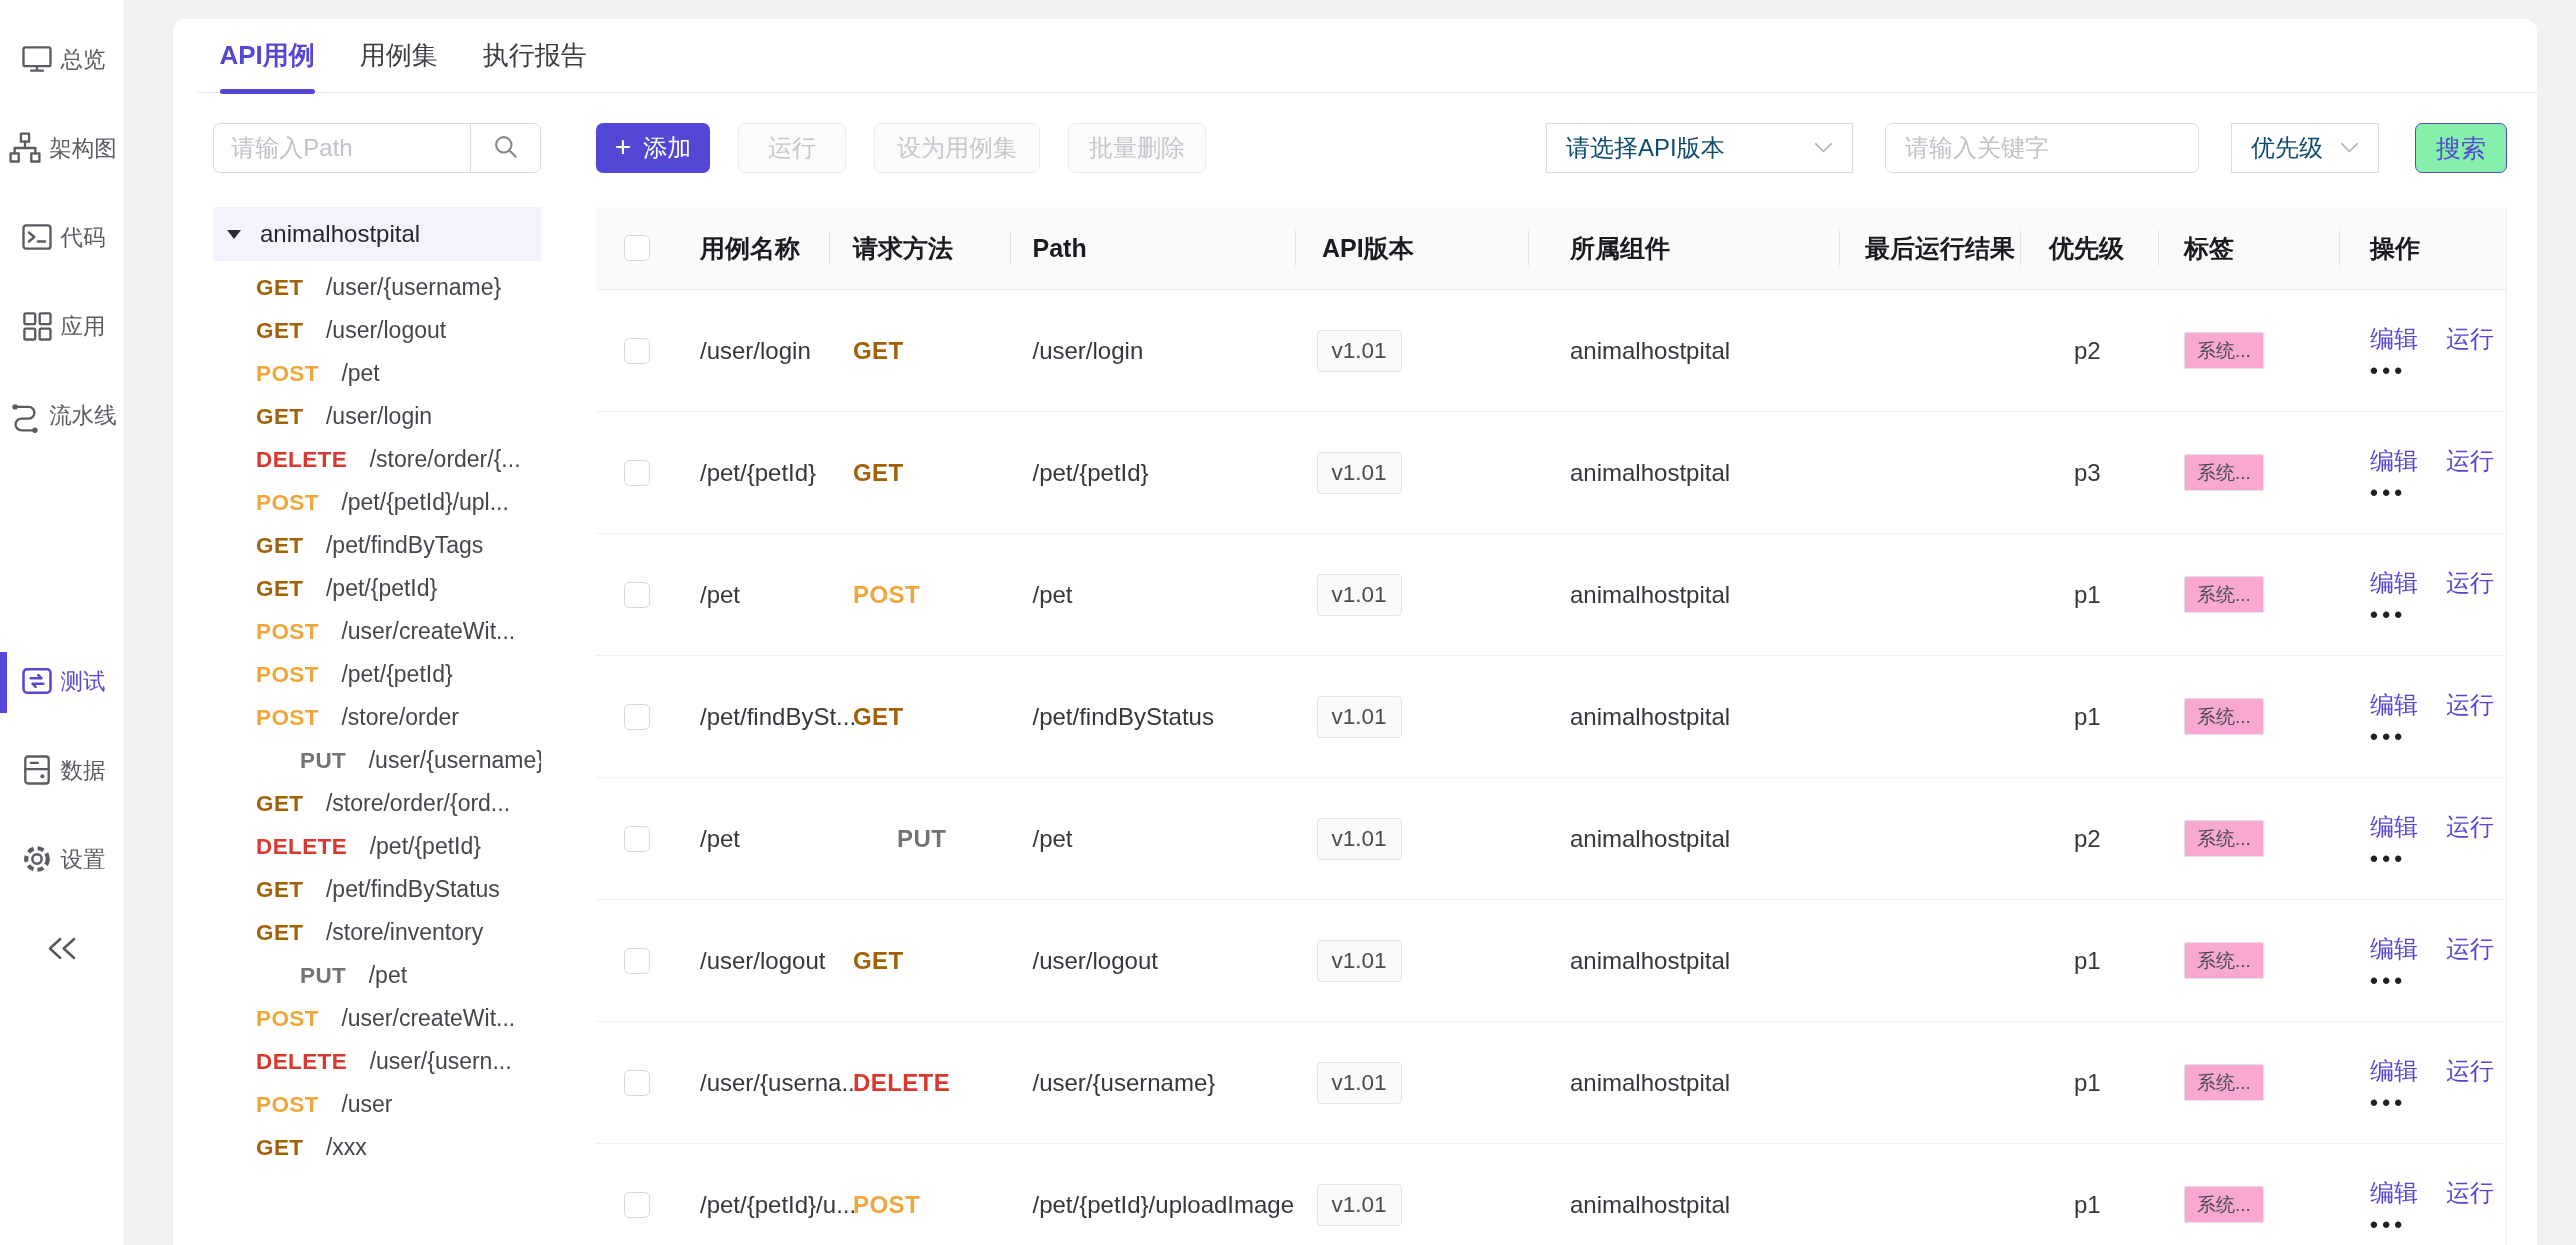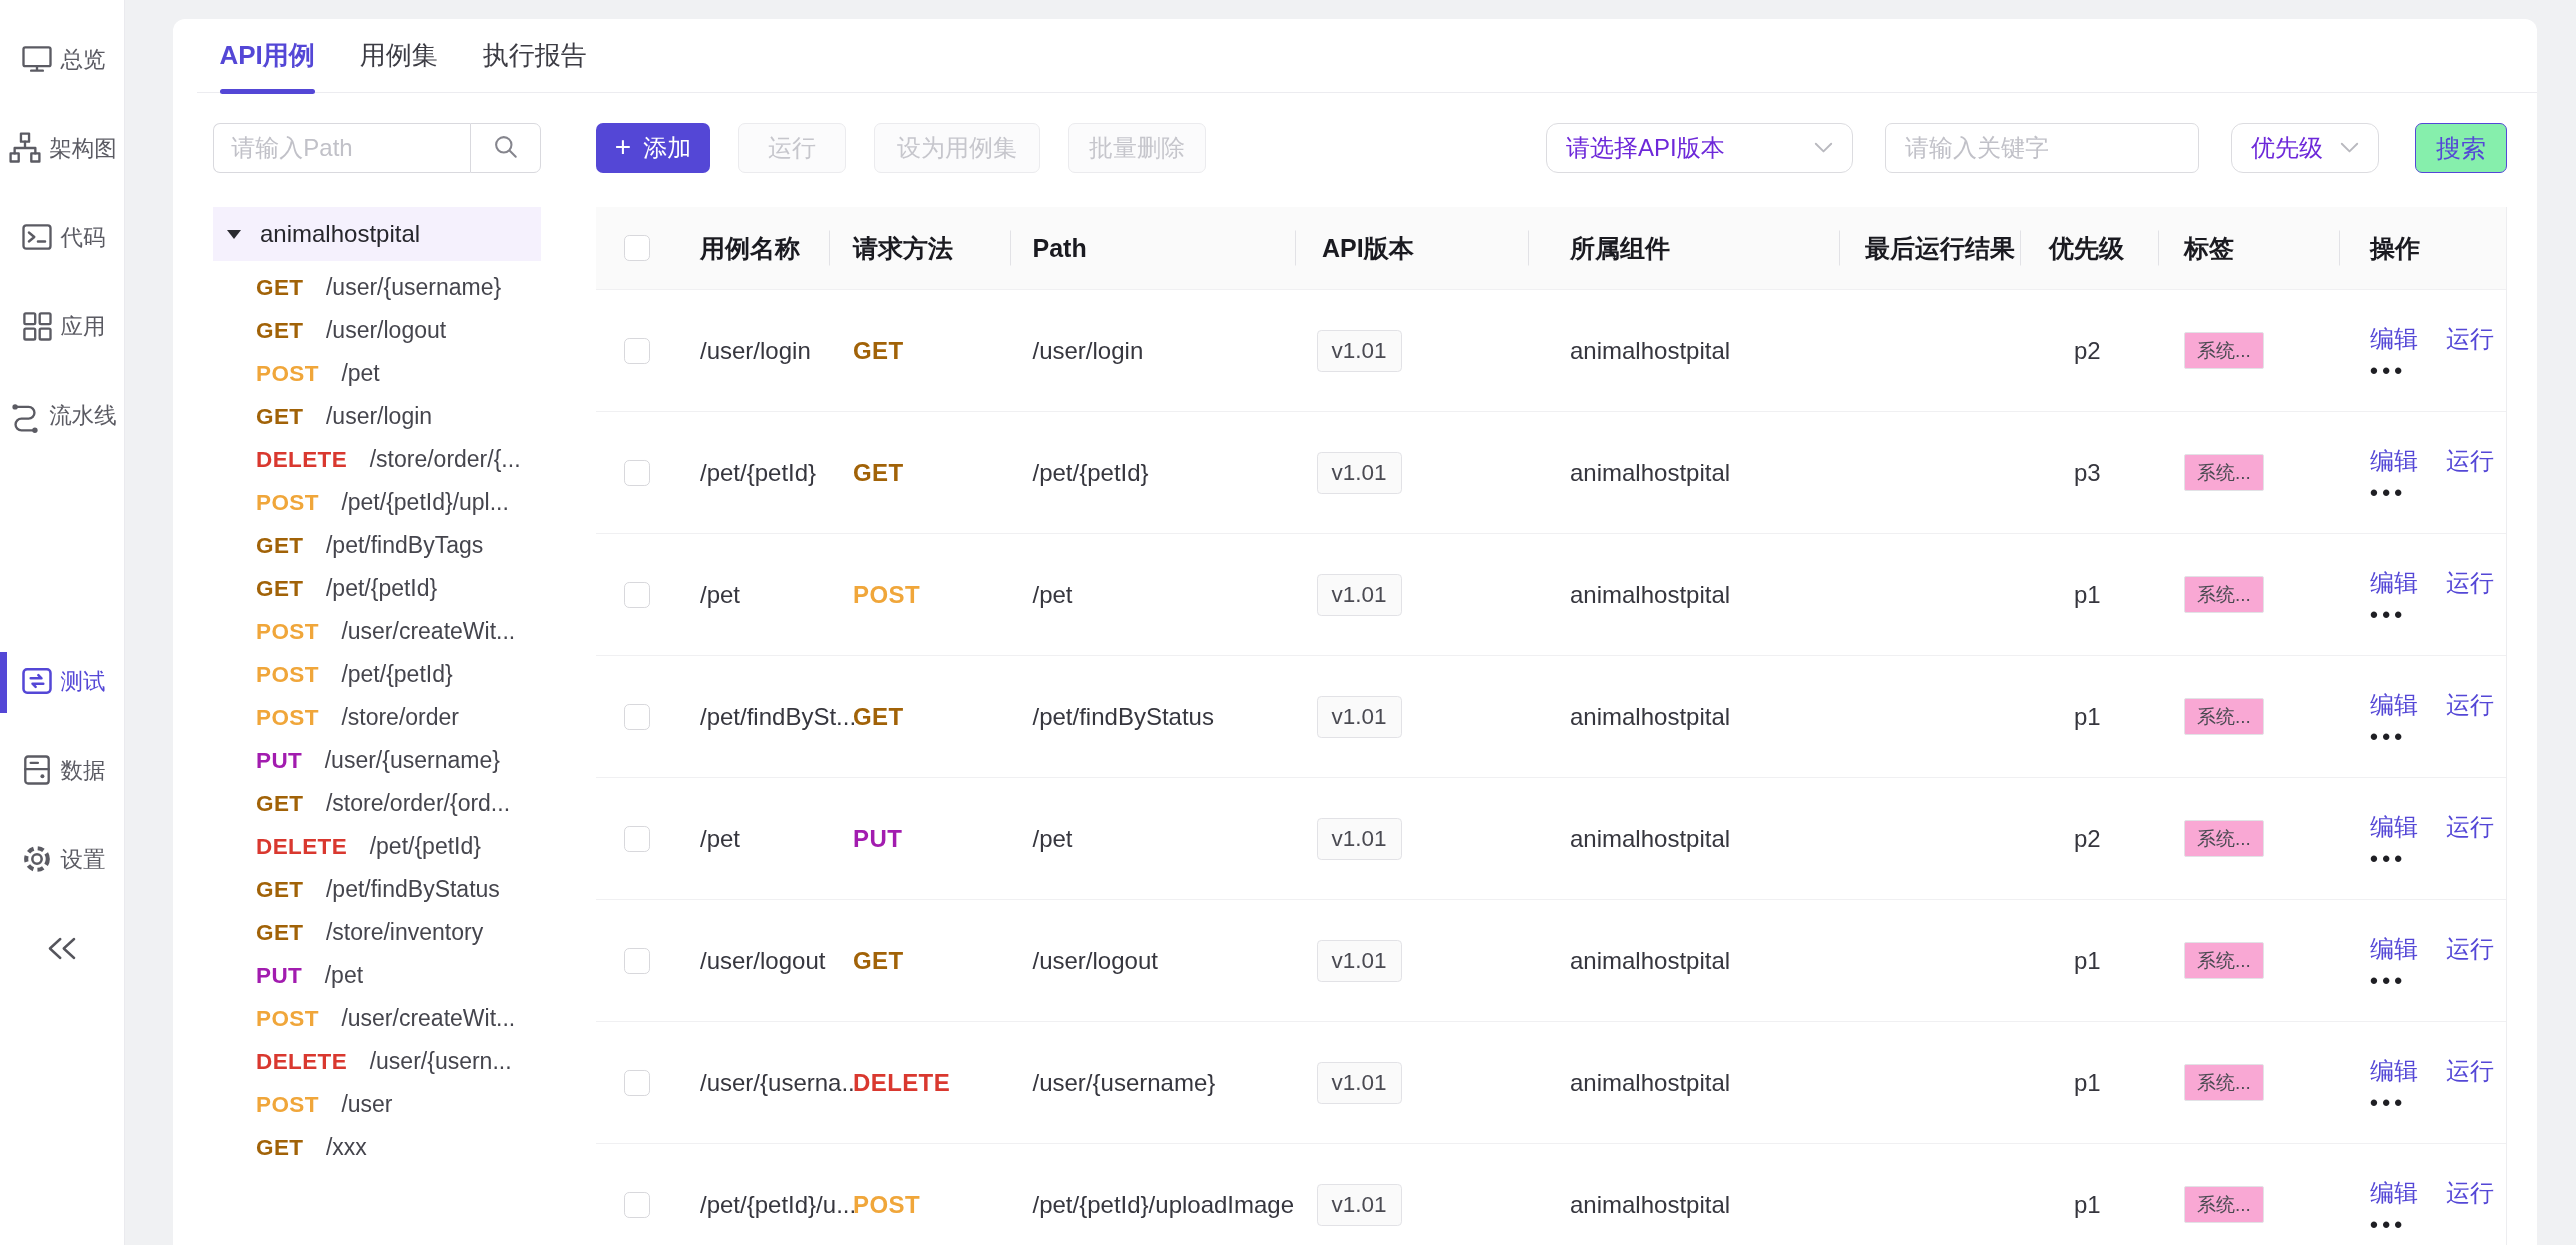--- a/index.html
+++ b/index.html
@@ -36,31 +36,31 @@
   .search-btn svg{width:29px;height:29px;}
   .tree-root{margin-top:34px;height:54px;background:#f5f1fd;display:flex;align-items:center;padding-left:14px;font-size:24px;color:#26262c;cursor:pointer;}
   .caret-down{width:0;height:0;border-left:7.8px solid transparent;border-right:7.8px solid transparent;border-top:9.5px solid #2a2a30;margin-right:19px;}
   .tree-items{margin-top:5.2px;}
   .tree-item{height:43px;display:flex;align-items:center;padding-left:43px;font-size:23px;white-space:nowrap;overflow:hidden;cursor:pointer;}
   .tree-item .method{font-weight:bold;margin-right:22.5px;font-size:22.5px;letter-spacing:0.4px;}
   .tree-item .path{color:#45454d;}
   
   .m-GET{color:#a16207;}
   .m-POST{color:#f0a63a;}
-  .m-PUT{color:#a21caf;}
+  .m-PUT{color:#737373;margin-left:44px;}
   .m-DELETE{color:#d9382f;}
   
   .table-panel{position:absolute;left:423px;top:104px;width:1911px;}
   .toolbar{display:flex;align-items:center;height:50px;}
   .btn{height:50px;border-radius:7px;font-size:24px;display:flex;align-items:center;justify-content:center;cursor:pointer;box-sizing:border-box;}
   .btn-add{width:114px;background:#5447d6;color:#fff;gap:12px;border:none;}
   .btn-add .plus{font-size:28px;line-height:1;margin-top:-2.6px;}
   .btn-dis{margin-left:28px;background:#fbfbfc;border:0.9px solid #ebebee;color:#c6c6cc;}
   .w-run{width:108px;} .w-suite{width:166px;} .w-del{width:138px;}
-  .flt-select{height:50px;box-sizing:border-box;border:0.9px solid #dcdce0;border-radius:12px;display:flex;align-items:center;padding:0 19px;font-size:24px;color:#6d28d9;cursor:pointer;background:#fff;}
+  .flt-select{height:50px;box-sizing:border-box;border:0.9px solid #dcdce0;border-radius:0;display:flex;align-items:center;padding:0 19px;font-size:24px;color:#0c4a6e;cursor:pointer;background:#fff;}
   .flt-select .cd{margin-left:auto;color:#b9b9bf;display:flex;}
   .flt-select.v-api{width:307px;margin-left:auto;}
   .flt-select.v-pri{width:148px;margin-left:32px;}
   .kw-input{width:314px;height:50px;box-sizing:border-box;margin-left:32px;border:0.9px solid #dcdce0;border-radius:7px;padding:0 19px;font-size:24px;color:#333;outline:none;}
   .kw-input::placeholder{color:#c1c1c8;}
   .btn-search{margin-left:36px;width:92px;background:#86efac;border:1.7px solid #5447d6;color:#5447d6;font-size:25px;}
   
   .table-wrap{margin-top:34px;border-right:0.9px solid #ededf0;}
   .thead{height:82px;background:#fafafa;display:flex;align-items:center;font-weight:bold;font-size:25px;color:#1a1a20;border-bottom:0.9px solid #f0f0f2;}
   .cell{box-sizing:border-box;flex:none;display:flex;align-items:center;position:relative;height:100%;}

